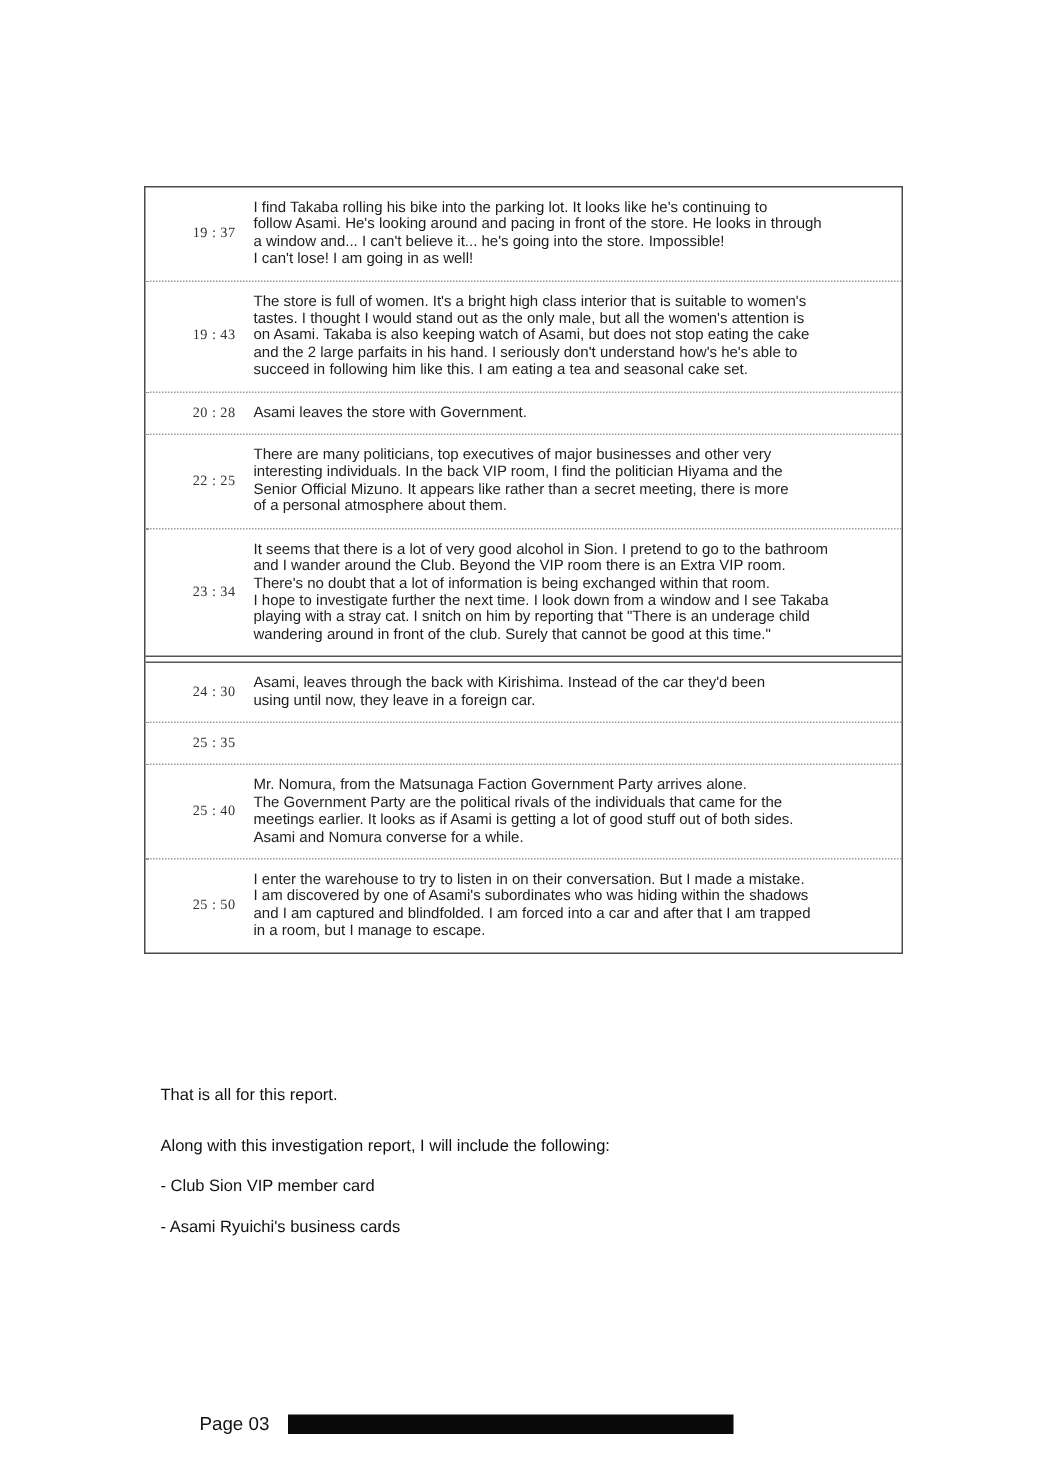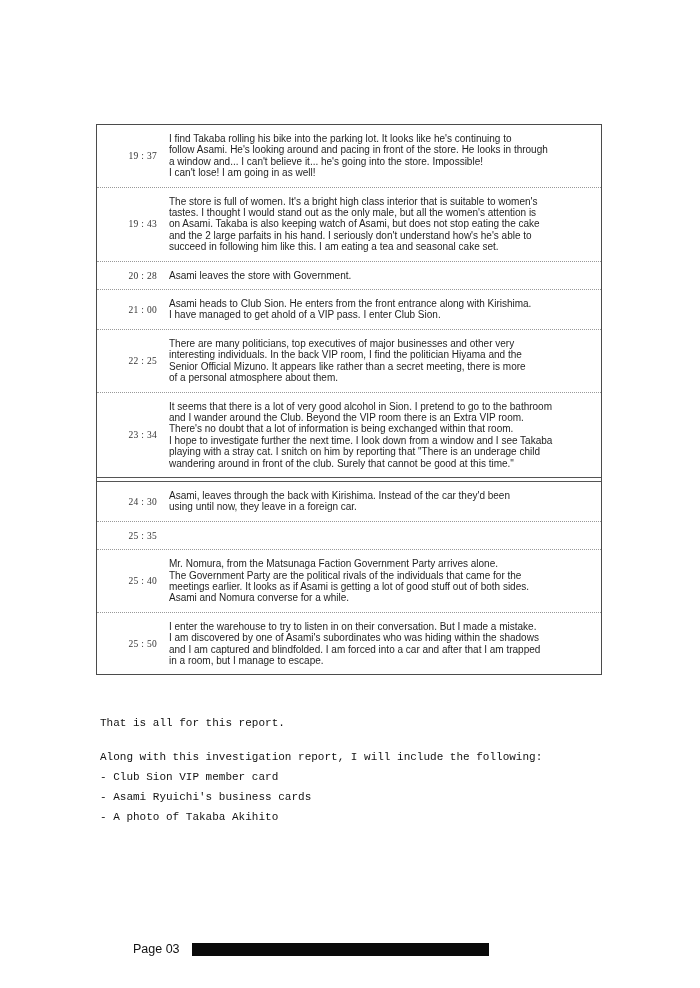--- a/index.html
+++ b/index.html
@@ -67,22 +67,21 @@
   .closing {
     position: absolute;
     left: 96px;
     top: 711px;
     width: 480px;
     font-size: 11px;
     line-height: 16px;
     color: #111111;
   }
   .closing p {
-    margin: 4px;
-    font-family: Liberation Mono, monospace;
+    margin: 11px;
   }
   .closing .closing-note {
     margin-bottom: 18px;
   }
 
   
   .footer {
     position: absolute;
     left: 133px;
     top: 942px;
@@ -121,25 +120,20 @@
 tastes. I thought I would stand out as the only male, but all the women's attention is
 on Asami. Takaba is also keeping watch of Asami, but does not stop eating the cake
 and the 2 large parfaits in his hand. I seriously don't understand how's he's able to
 succeed in following him like this. I am eating a tea and seasonal cake set.</div>
         </div>
         <div class="entry-row">
           <div class="entry-time">20 : 28</div>
           <div class="entry-text">Asami leaves the store with Government.</div>
         </div>
         <div class="entry-row">
-          <div class="entry-time">21 : 00</div>
-          <div class="entry-text">Asami heads to Club Sion. He enters from the front entrance along with Kirishima.
-I have managed to get ahold of a VIP pass. I enter Club Sion.</div>
-        </div>
-        <div class="entry-row">
           <div class="entry-time">22 : 25</div>
           <div class="entry-text">There are many politicians, top executives of major businesses and other very
 interesting individuals. In the back VIP room, I find the politician Hiyama and the
 Senior Official Mizuno. It appears like rather than a secret meeting, there is more
 of a personal atmosphere about them.</div>
         </div>
         <div class="entry-row">
           <div class="entry-time">23 : 34</div>
           <div class="entry-text">It seems that there is a lot of very good alcohol in Sion. I pretend to go to the bathroom
 and I wander around the Club. Beyond the VIP room there is an Extra VIP room.
@@ -174,21 +168,20 @@
 in a room, but I manage to escape.</div>
         </div>
       </div>
     </div>
 
   <div class="closing">
     <p class="closing-note">That is all for this report.</p>
     <p>Along with this investigation report, I will include the following:</p>
     <p>- Club Sion VIP member card</p>
     <p>- Asami Ryuichi's business cards</p>
-    <p>- A photo of Takaba Akihito</p>
   </div>
 
   <div class="footer">
     <span class="page-number">Page 03</span>
     <div class="redaction-bar"></div>
   </div>
 
 </div>
 
 </body></html>

